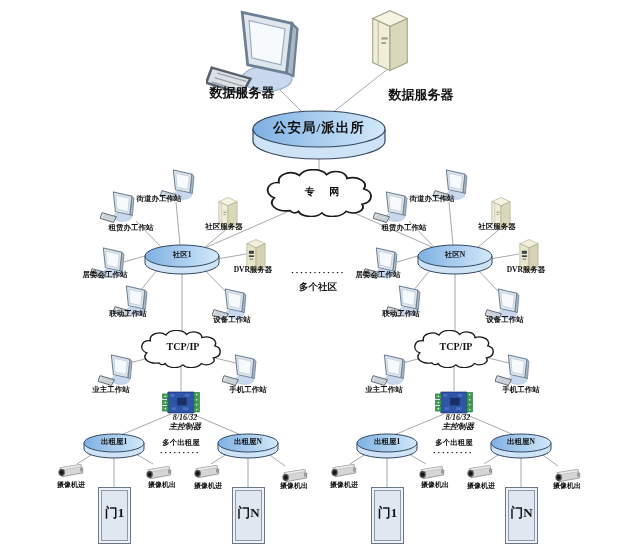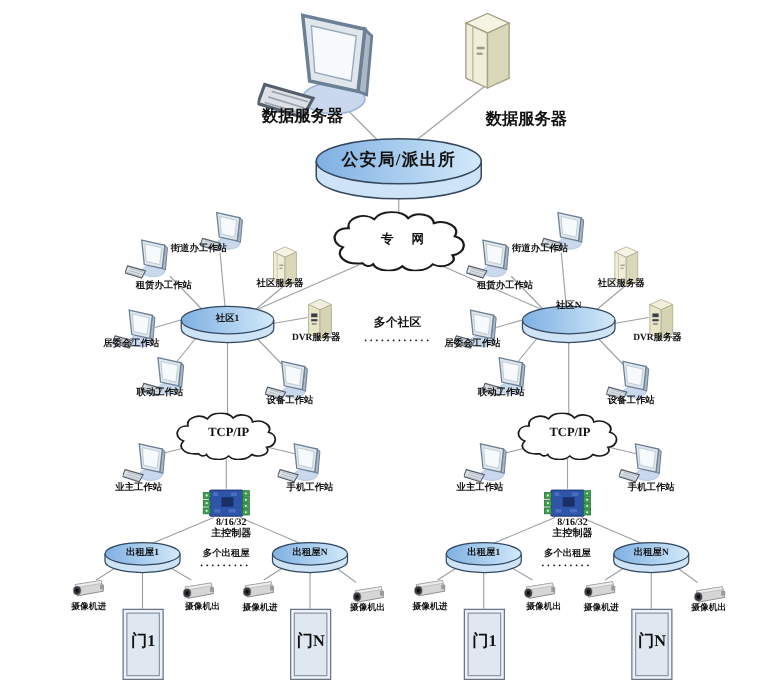--- a/index.html
+++ b/index.html
@@ -7,25 +7,25 @@
           font-family:"Liberation Serif","DejaVu Serif",serif;color:#111;}
   .layer{position:absolute;left:0;top:0;}
   .side{position:absolute;top:0;width:344px;height:555px;}
   .side.right{left:273px;}
   .side.left{left:0;}
   .lbl{position:absolute;transform:translateX(-50%);font-weight:bold;white-space:nowrap;
        text-align:center;color:#111;line-height:1.1;}
   .lbl-lg{font-size:13px;}
   .lbl-police{font-size:13.5px;letter-spacing:1px;}
   .lbl-net{font-size:10px;letter-spacing:6px;}
-  .lbl-md{font-size:9.5px;}
+  .lbl-md{font-size:9.5px;margin-top:28px;}
   .lbl-sm{font-size:7.5px;}
   .lbl-xs{font-size:7px;}
   .lbl-tcp{font-size:10px;}
-  .lbl-ctl{font-size:8px;}
+  .lbl-ctl{font-size:8px;font-style:italic;}
   .dots{font-size:9px;letter-spacing:1.5px;font-weight:bold;}
   .door{position:absolute;width:33px;height:57px;background:#eef2f7;border:1.5px solid #6a7686;
         padding:2px;box-sizing:border-box;}
   .door-inner{width:100%;height:100%;border:1px solid #8d99a9;background:#dfe7f1;box-sizing:border-box;}
   .door-label{position:absolute;left:50%;top:45%;transform:translate(-50%,-50%);
               font-weight:bold;font-size:13px;white-space:nowrap;}
   svg{overflow:visible;}
 </style>
 </head>
 <body>
@@ -257,21 +257,21 @@
       <use href="#icon-ws" x="222" y="352" width="37" height="35"></use>
       <use href="#icon-server" x="215" y="195" width="26" height="35"></use>
       <use href="#icon-dvr" x="243" y="237" width="26" height="35"></use>
       <use href="#icon-controller" x="162" y="390" width="38" height="25"></use>
       <use href="#icon-camera" x="55" y="463" width="33" height="17"></use>
       <use href="#icon-camera" x="143" y="465" width="33" height="17"></use>
       <use href="#icon-camera" x="191" y="464" width="33" height="17"></use>
       <use href="#icon-camera" x="279" y="468" width="33" height="17"></use>
     </svg>
 
-    <div class="lbl lbl-sm" style="left:182px;top:240px">社区N</div>
+    <div class="lbl lbl-sm" style="left:182px;top:251px">社区N</div>
     <div class="lbl lbl-sm" style="left:159px;top:195px">街道办工作站</div>
     <div class="lbl lbl-sm" style="left:131px;top:224px">租赁办工作站</div>
     <div class="lbl lbl-sm" style="left:105px;top:271px">居委会工作站</div>
     <div class="lbl lbl-sm" style="left:128px;top:310px">联动工作站</div>
     <div class="lbl lbl-sm" style="left:232px;top:316px">设备工作站</div>
     <div class="lbl lbl-sm" style="left:224px;top:223px">社区服务器</div>
     <div class="lbl lbl-sm" style="left:253px;top:266px">DVR服务器</div>
     <div class="lbl lbl-tcp" style="left:183px;top:341px">TCP/IP</div>
     <div class="lbl lbl-sm" style="left:111px;top:386px">业主工作站</div>
     <div class="lbl lbl-sm" style="left:248px;top:386px">手机工作站</div>

